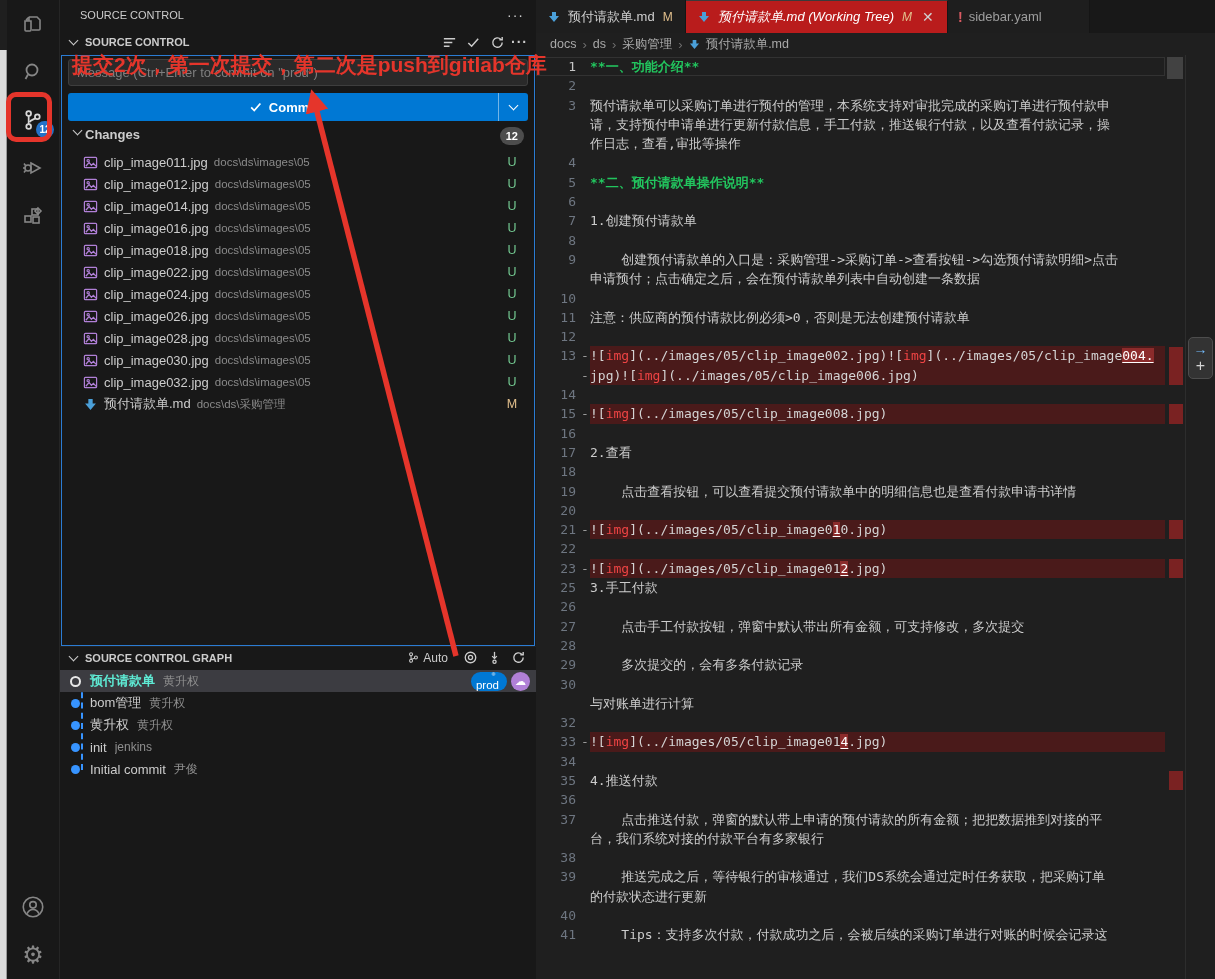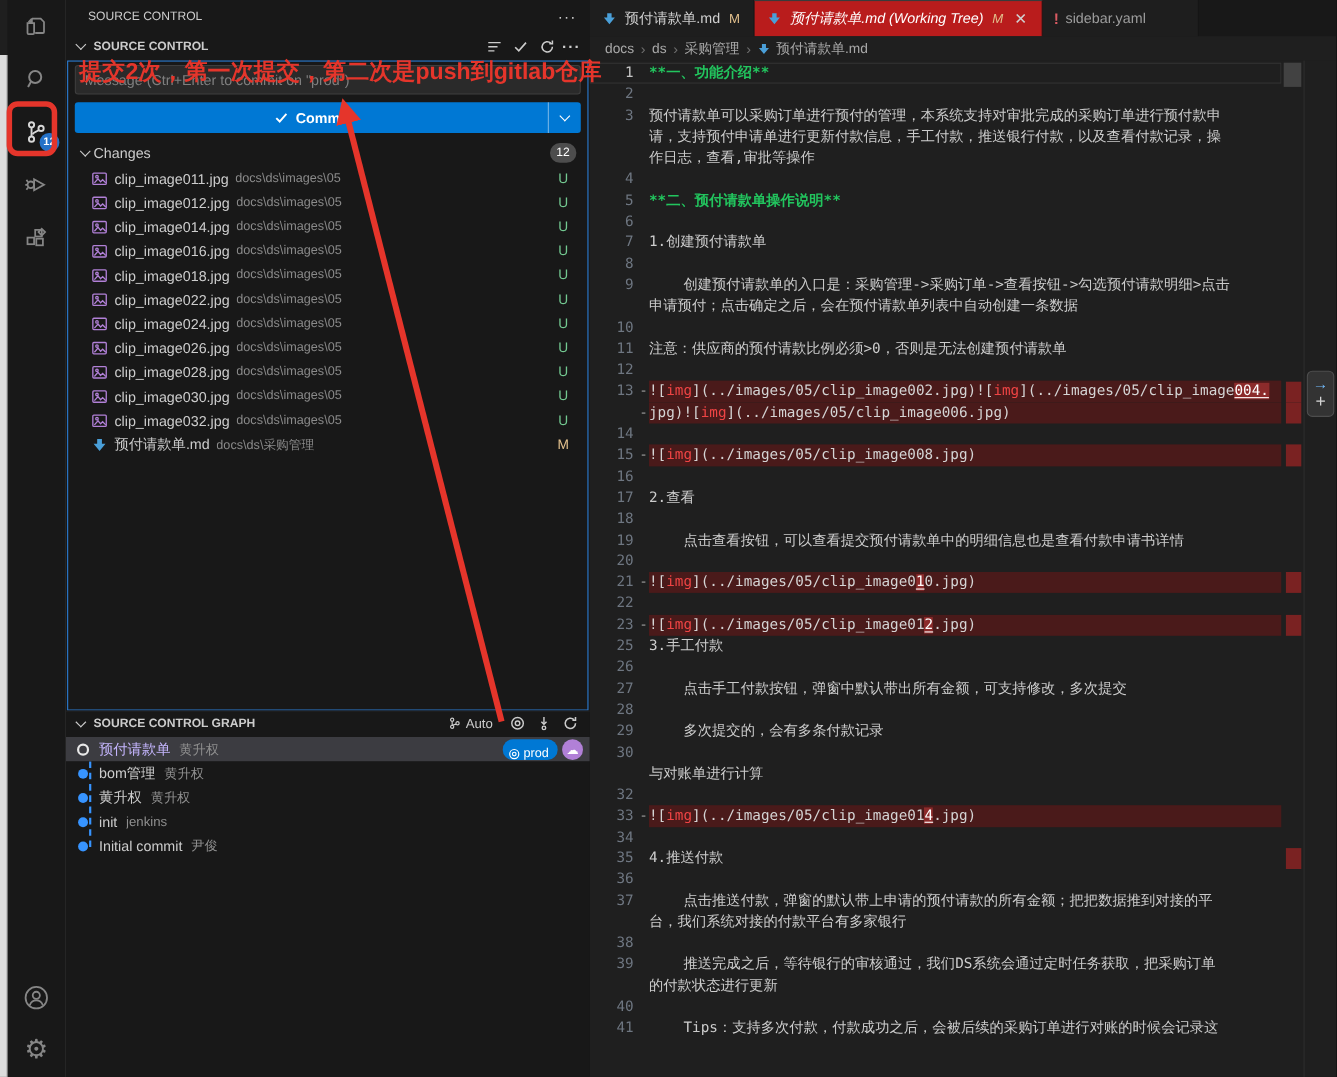--- a/index.html
+++ b/index.html
@@ -33,21 +33,21 @@
   .focus-border { position:absolute; left:1px; right:1px; top:55px; height:591px; border:1px solid #2b7cd3; pointer-events:none; }
 
   .scm-body { padding:5px 8px 0 8px; }
   .msgbox { width:100%; height:27px; background:#2a2a2a; border:1px solid #3e3e3e; border-radius:3px; color:#7f7f7f; font-size:13px; padding:0 8px; font-family:"Liberation Sans",sans-serif; }
   .msgbox::placeholder { color:#7f7f7f; }
   .commitbtn { margin-top:7px; width:100%; height:28px; background:#0078d4; border:none; border-radius:3px; color:#ffffff; font-size:13px; display:flex; align-items:center; cursor:pointer; padding:0; }
   .commitbtn .main { flex:1; display:flex; align-items:center; justify-content:center; gap:6px; font-weight:600; }
   .commitbtn .split { width:30px; height:100%; border-left:1px solid rgba(255,255,255,.45); display:flex; align-items:center; justify-content:center; }
   .commitbtn .cdown { width:7px; height:7px; border-right:1.6px solid #fff; border-bottom:1.6px solid #fff; transform:rotate(45deg); margin-bottom:3px; }
 
-  .changes-head { height:24px; margin-top:6px; display:flex; align-items:center; color:#cccccc; font-size:13px; padding-right:4px; }
+  .changes-head { height:24px; margin-top:6px; display:flex; color:#cccccc; font-size:13px; padding-right:4px;font-weight:bold; }
   .changes-head .grow { flex:1; }
   .badge { background:#4d4d4d; color:#fff; border-radius:10px; height:18px; min-width:20px; padding:0 6px; font-size:11px; display:flex; align-items:center; justify-content:center; }
   .flist { }
   .frow { height:22px; display:flex; align-items:center; padding-left:14px; padding-right:10px; gap:6px; color:#cccccc; font-size:13px; cursor:pointer; }
   .fic { width:16px; height:16px; flex:none; display:flex; align-items:center; justify-content:center; }
   .fname { white-space:nowrap; }
   .fpath { color:#8a8a8a; font-size:11.5px; white-space:nowrap; overflow:hidden; flex:1; }
   .fstat { font-size:12.5px; width:12px; text-align:center; }
   .st-U { color:#73c991; } .st-M { color:#e2c08d; }
 
@@ -56,24 +56,24 @@
   .graph-head .grow{flex:1;}
   .ghi { display:flex; align-items:center; gap:3px; color:#cccccc; font-size:12px; font-weight:normal; margin-right:8px; }
   .graph-rows { position:relative; margin-top:2px; }
   .gline { position:absolute; left:21px; top:12px; width:0; border-left:2px dashed #3794ff; }
   .grow-item { height:22px; display:flex; align-items:center; padding-right:6px; position:relative; }
   .grow-item.sel { background:#3c3c41; }
   .gdotc { width:30px; display:flex; align-items:center; justify-content:center; flex:none; position:relative; z-index:2; }
   .gdot { width:9px; height:9px; border-radius:50%; background:#3794ff; }
   .gdot.open { width:11px; height:11px; background:#3c3c41; border:2.5px solid #e8e8e8; }
   .glabel { color:#cccccc; font-size:13px; white-space:nowrap; }
-  .grow-item.sel .glabel { color:#c4b5fd; font-weight:400; }
+  .grow-item.sel .glabel { color:#5eead4; font-weight:700; }
   .gauthor { color:#8f8f8f; font-size:12px; margin-left:8px; white-space:nowrap; flex:1; overflow:hidden; }
   .gbadges { display:flex; align-items:center; gap:4px; }
-  .refpill { background:#0078d4; color:#fff; border-radius:10px; height:19px; display:flex; align-items:flex-end; gap:3px; padding:0 8px 0 5px; font-size:11.5px; }
+  .refpill { background:#0078d4; color:#fff; border-radius:10px; height:19px; display:flex; align-items:flex-end; gap:3px; padding:0 8px 0 5px; font-size:11.5px;flex-direction:column; }
   .cloudb { width:19px; height:19px; border-radius:50%; background:#b180d7; color:#fff; font-size:11px; display:flex; align-items:center; justify-content:center; }
 
   
   .editor { flex:1; background:#1f1f1f; display:flex; flex-direction:column; min-width:0; }
   .tabbar { height:33px; background:#181818; display:flex; flex:none; }
   .tab { height:33px; display:flex; align-items:center; gap:6px; padding:0 10px; background:#1e1e1e; border-right:1px solid #151515; font-size:13px; cursor:pointer; }
   .tab .ticon { width:16px; display:flex; justify-content:center; }
   .tab .tm { color:#e2c08d; font-size:12px; margin-left:2px; }
   .tab .tx { color:#d0d0d0; font-size:14px; margin-left:4px; cursor:pointer; }
   .tab1 { color:#cfcfcf; width:150px; }

